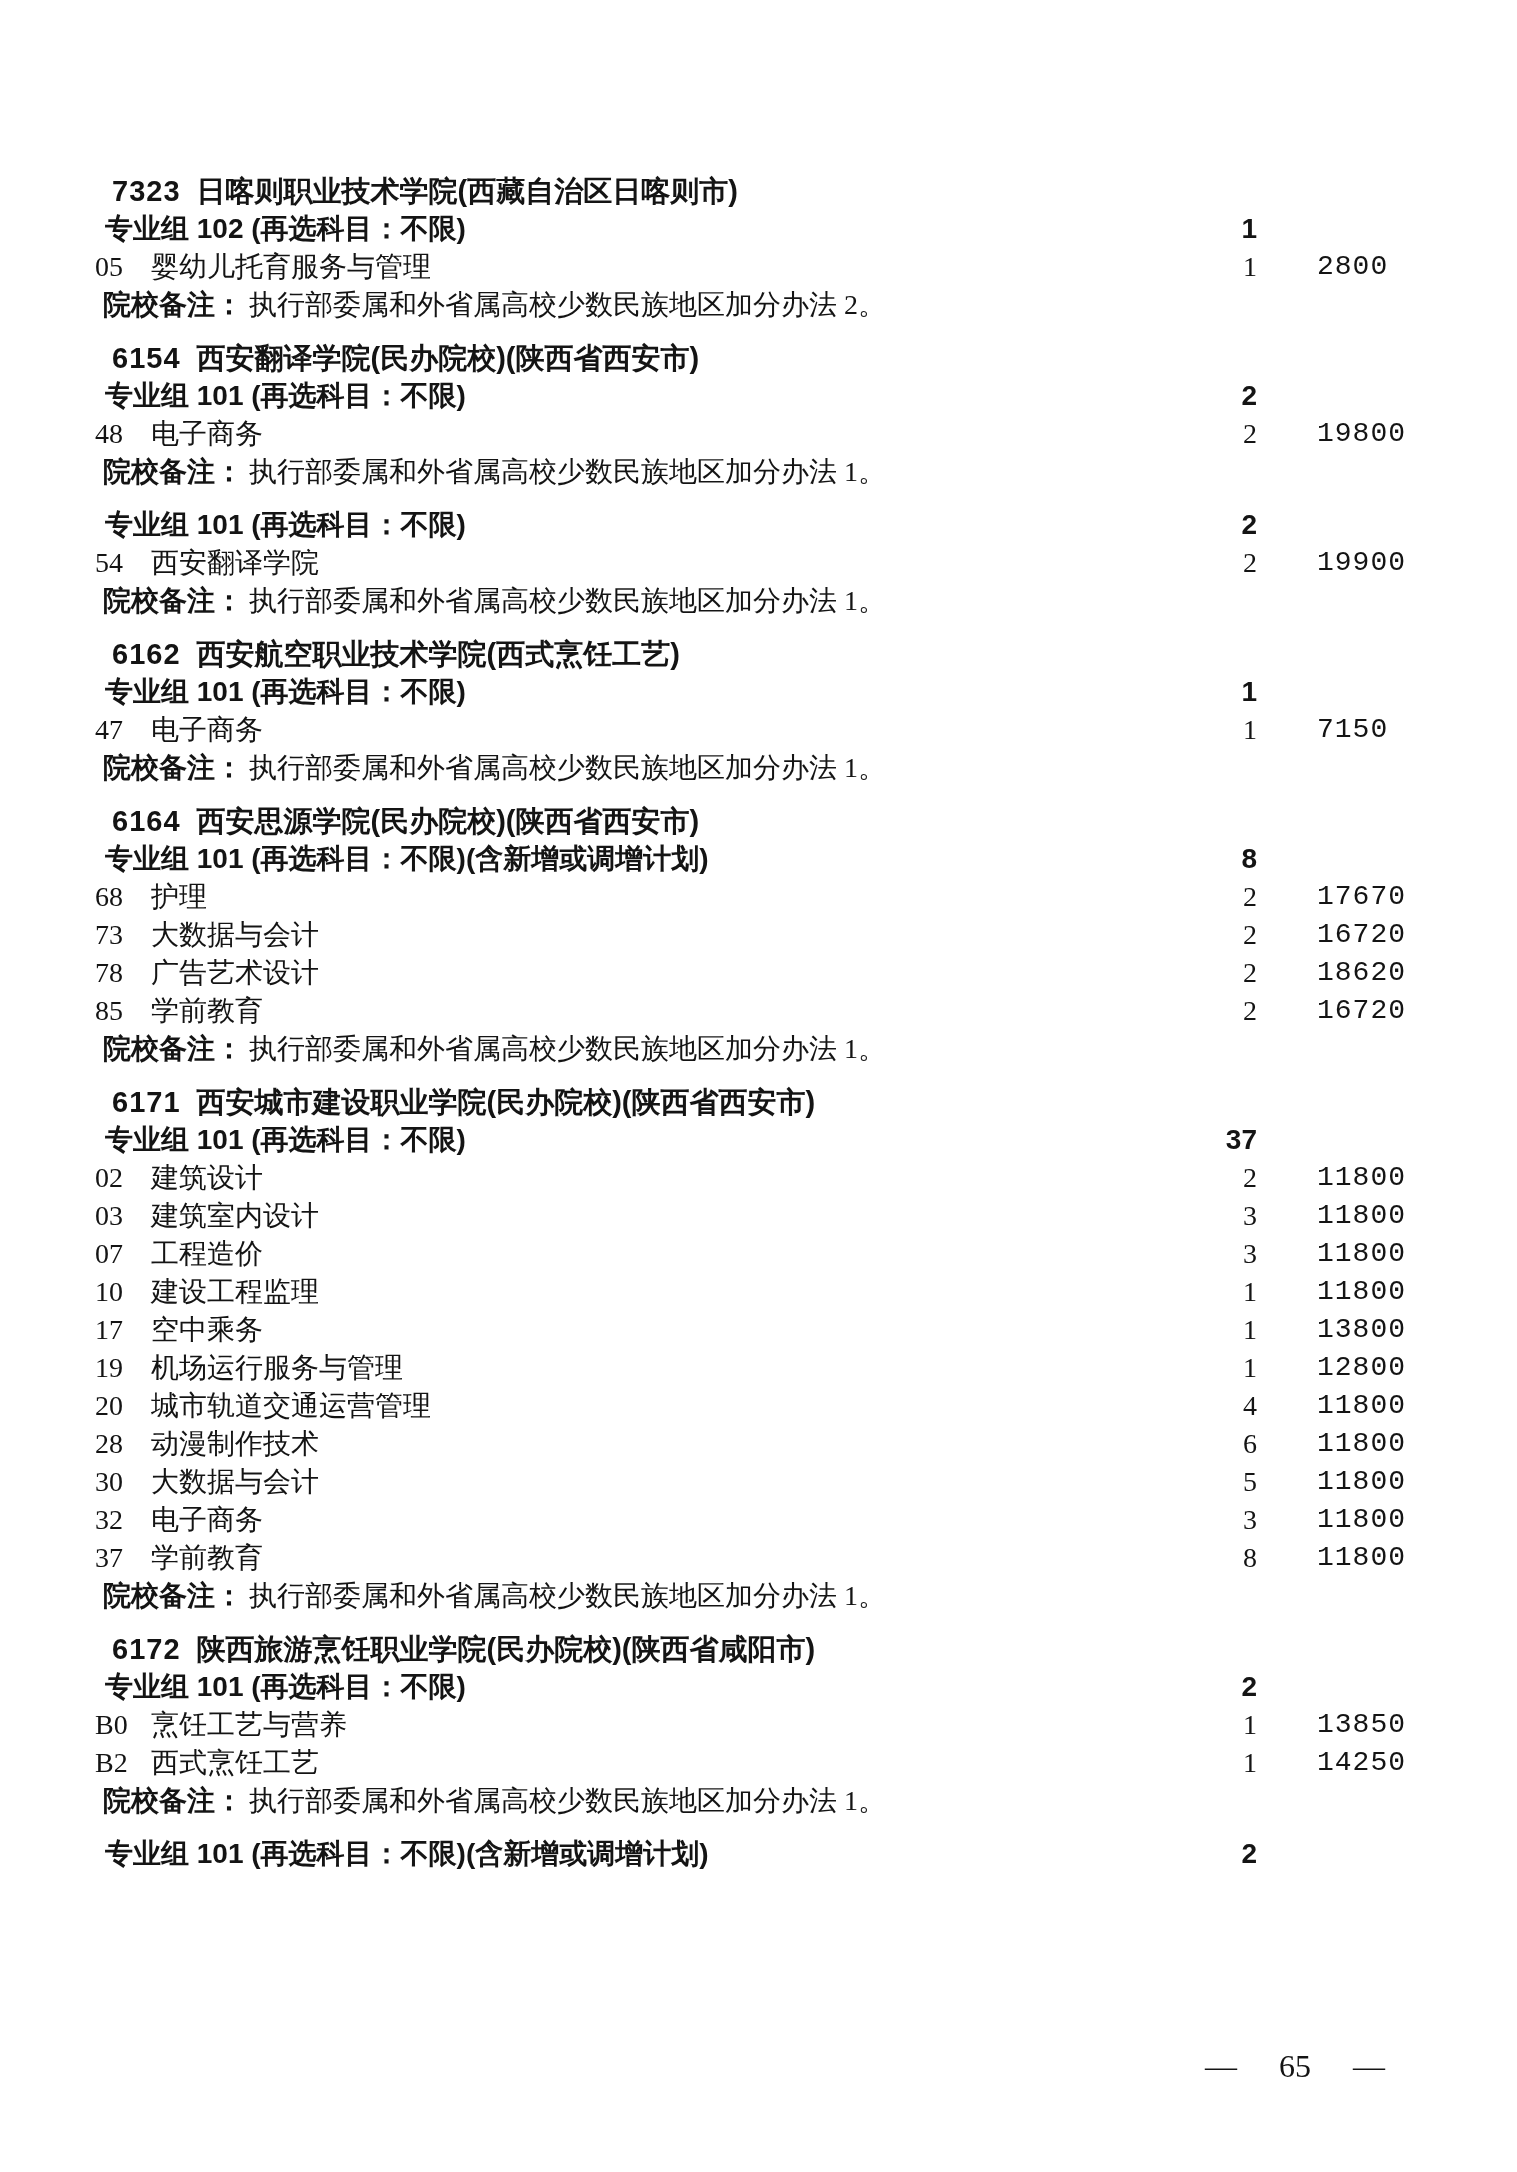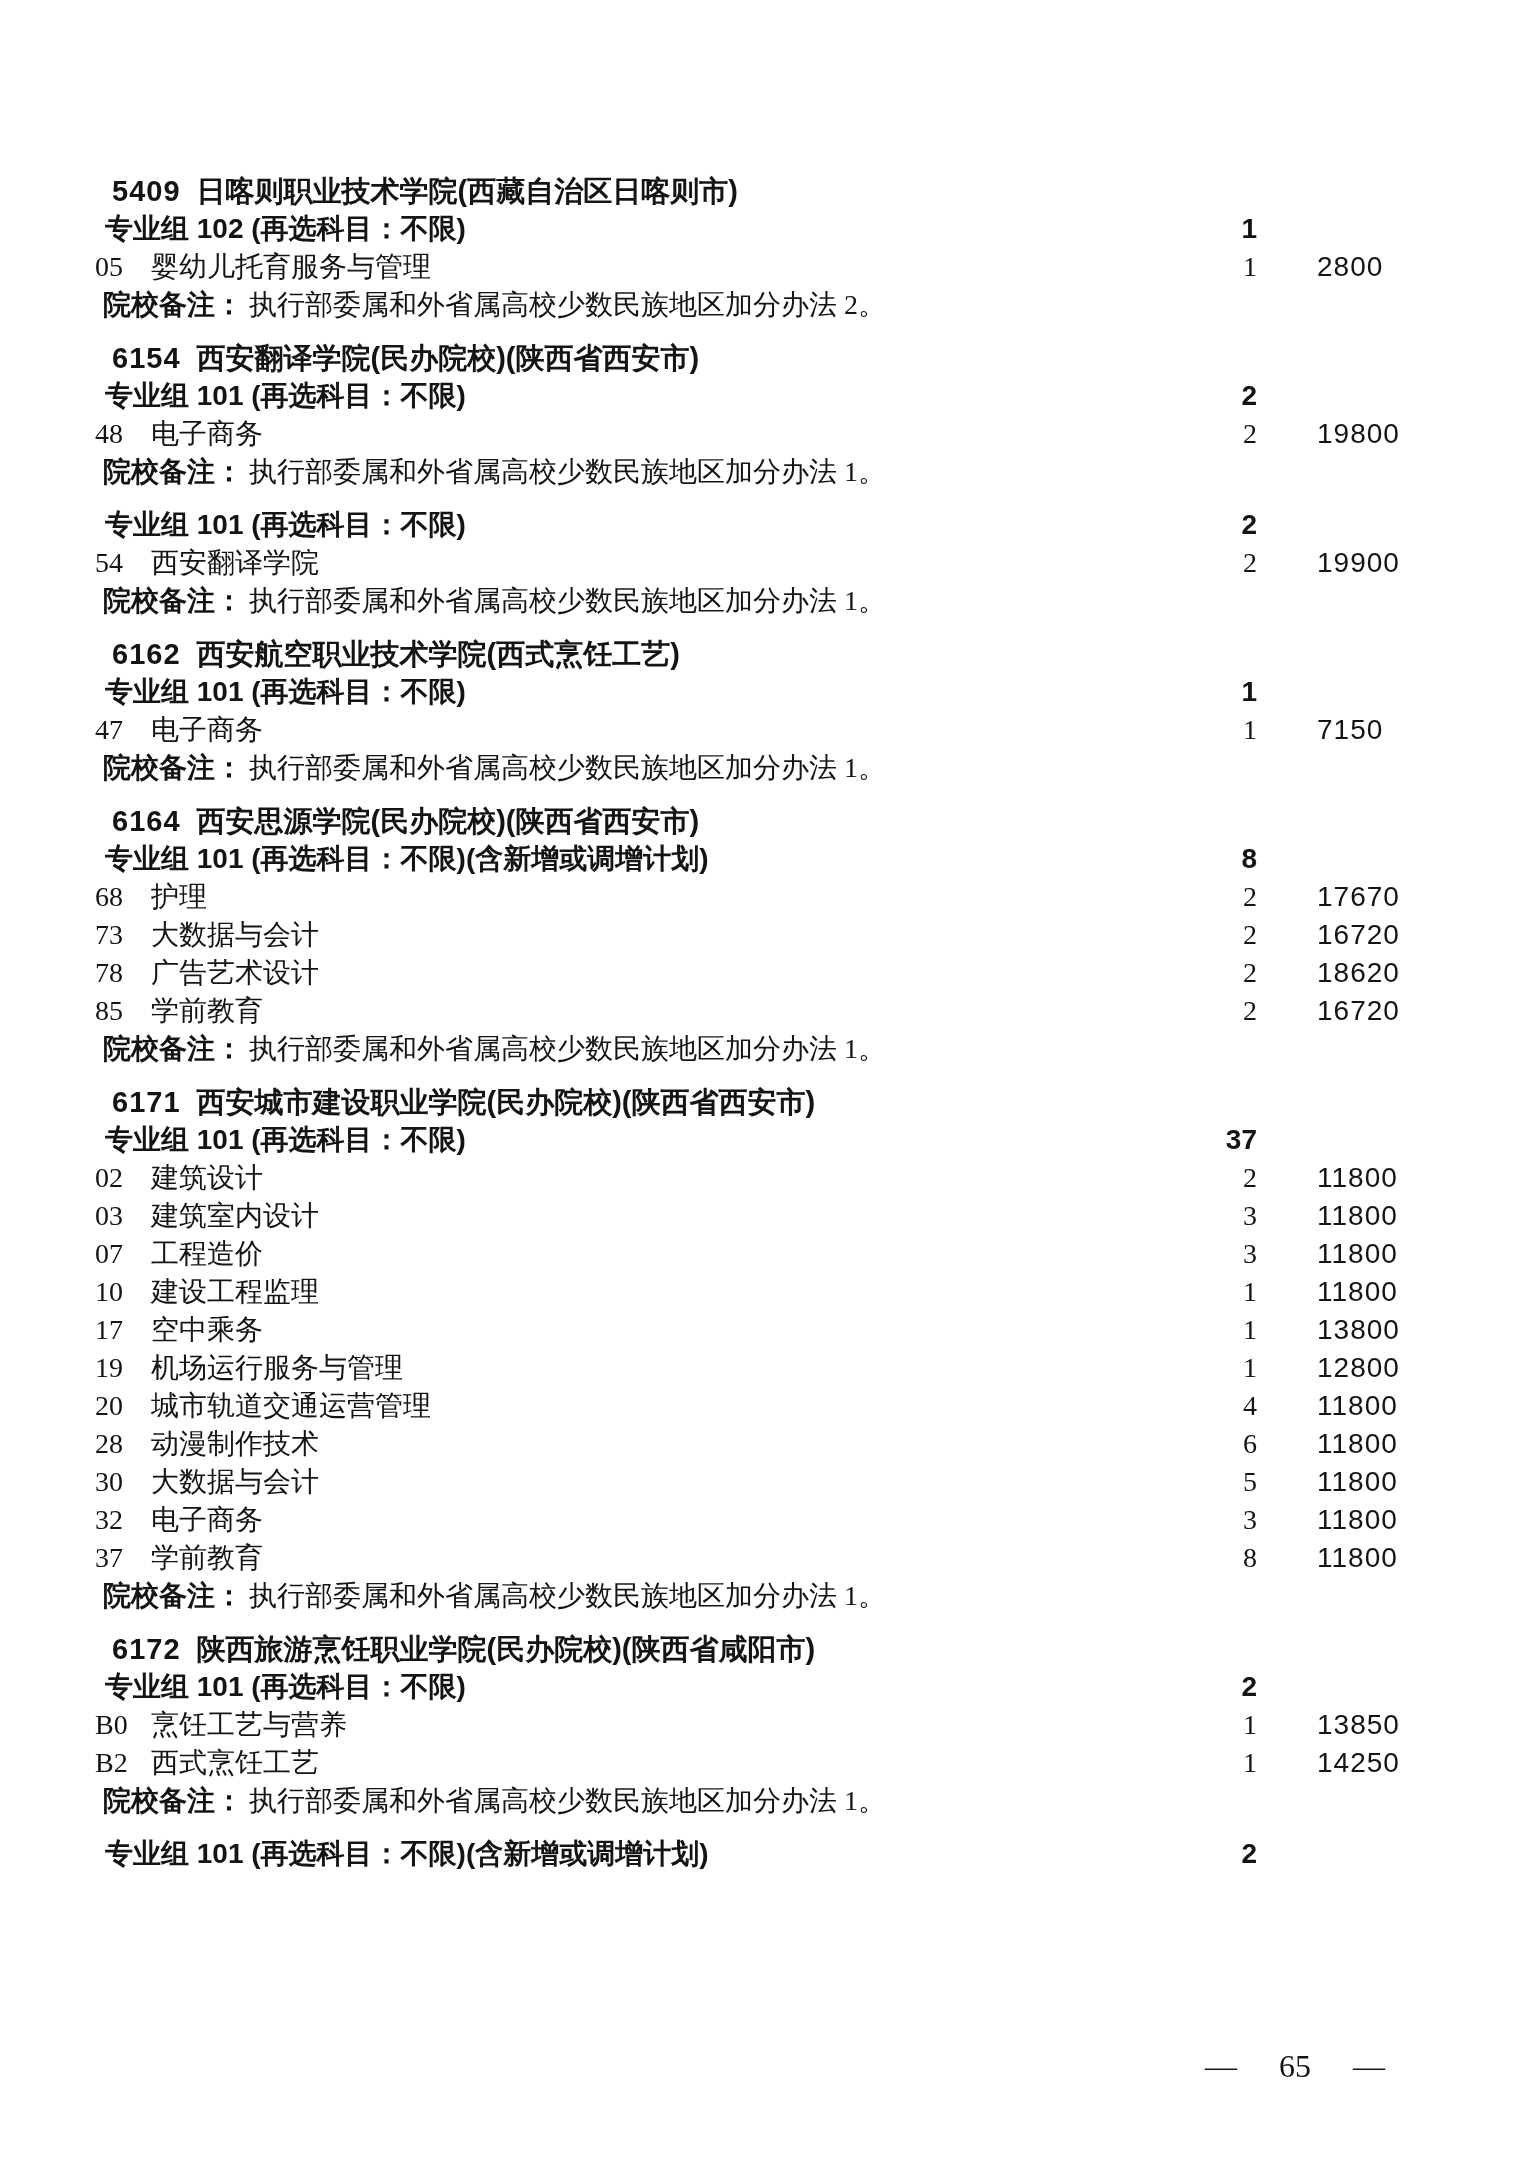--- a/index.html
+++ b/index.html
@@ -25,39 +25,39 @@
     font-weight: 600; font-size: 28px;
   }
   .major { padding-left: 95px; font-size: 28px; font-family: "Liberation Serif", serif; }
   .m-code { display: inline-block; min-width: 44px; margin-right: 12px; font-family: "Liberation Serif", serif; }
   .m-count {
     position: absolute; right: 260px; top: 0;
     font-family: "Liberation Serif", serif; font-size: 28px;
   }
   .fee {
     position: absolute; left: 1317px; top: 0;
-    font-family: Liberation Sans, sans-serif; font-size: 28px; letter-spacing: 1px;
+    font-family: Liberation Mono, monospace; font-size: 28px; letter-spacing: 1px;
   }
   .note { padding-left: 103px; font-size: 28px; }
   .note-label { font-weight: bold; font-family: "Liberation Sans", sans-serif; }
   .note-text { font-family: "Liberation Serif", serif; margin-left: 6px; }
   #page-footer {
     position: absolute; top: 2048px; left: 1205px; width: 180px;
     display: flex; align-items: center; justify-content: space-between;
     font-family: "Liberation Serif", serif; font-size: 32px; color: #141414;
   }
 </style>
 </head>
 <body>
 
 <div id="page">
   <div id="sections">
   <section class="inst">
     <div class="line header">
-      <span class="inst-code">5409</span><span class="inst-name">日喀则职业技术学院(西藏自治区日喀则市)</span>
+      <span class="inst-code">7323</span><span class="inst-name">日喀则职业技术学院(西藏自治区日喀则市)</span>
     </div>
     <div class="line group">
       <span class="group-label">专业组 102 (再选科目：不限)</span>
       <span class="g-count">1</span>
     </div>
     <div class="majors">
   <div class="line major">
     <span class="m-code">05</span><span class="m-name">婴幼儿托育服务与管理</span>
     <span class="m-count">1</span>
     <span class="fee">2800</span>

